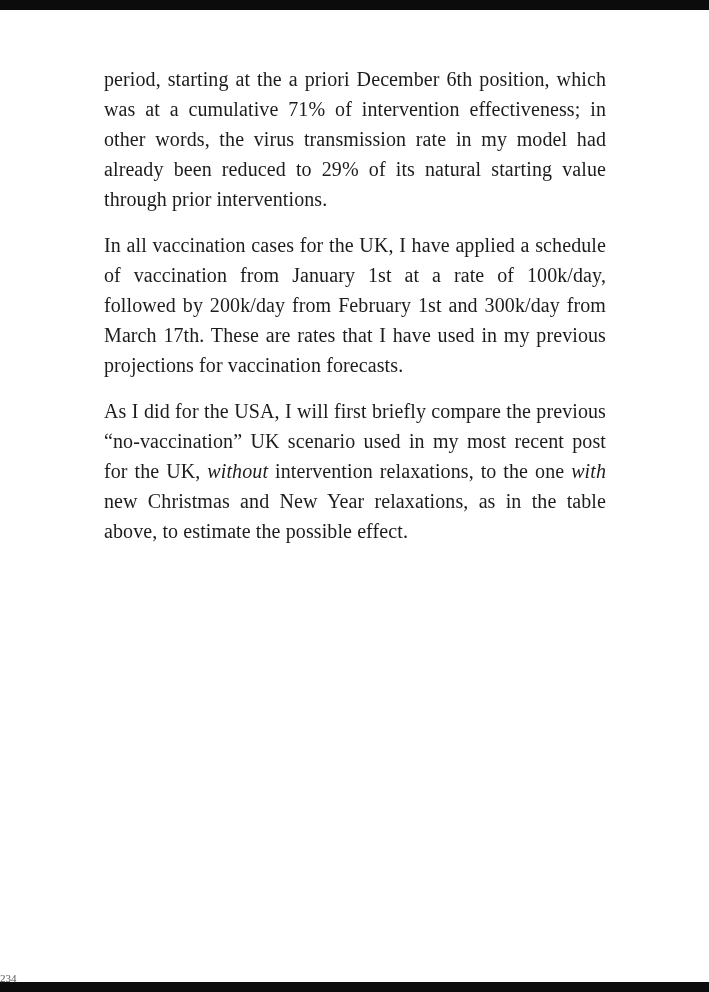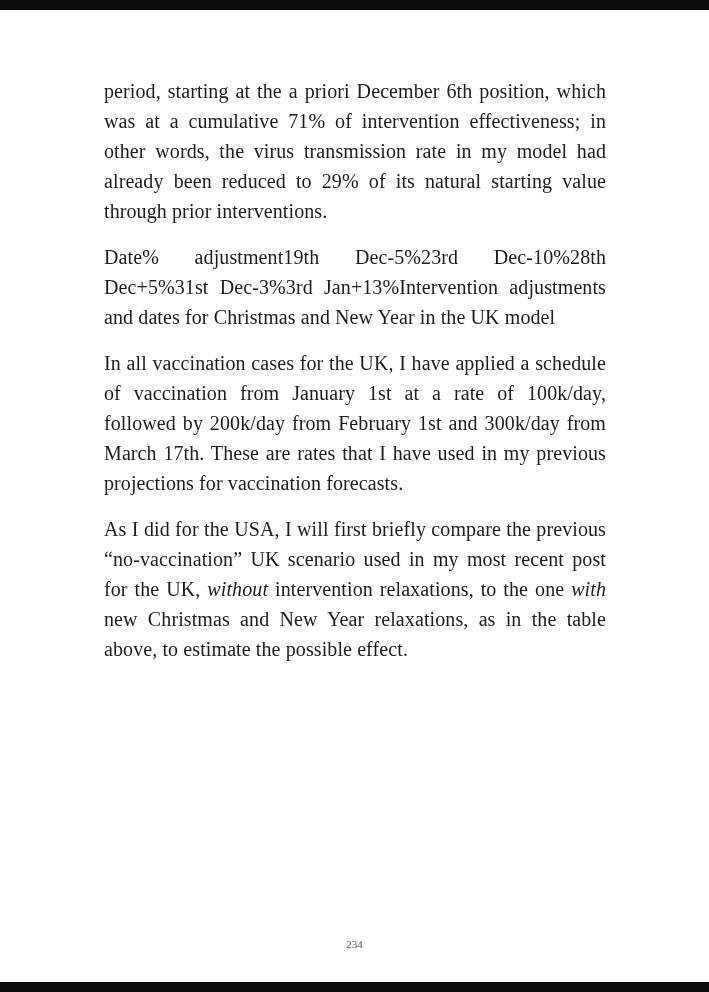--- a/index.html
+++ b/index.html
@@ -20,55 +20,53 @@
     left: 0;
     width: 709px;
     height: 10px;
     background: #0c0c0c;
   }
   .edge-bar.top { top: 0; }
   .edge-bar.bottom { bottom: 0; }
   .content {
     position: absolute;
     left: 104px;
-    top: 76px;
+    top: 64px;
     width: 502px;
   }
   p.para {
     margin: 0 0 16px 0;
     font-size: 20px;
     line-height: 30px;
     text-align: justify;
     color: #1c1c1c;
     letter-spacing: 0.1px;
   }
   p.para:last-child { margin-bottom: 2px; font-family: Liberation Serif, serif; }
   em.italic {
     font-style: italic;
   }
   .page-number {
     position: absolute;
-    top: 938px;
+    top: 972px;
     left: 0;
     width: 709px;
-    text-align: center;
     font-size: 11px;
     color: #555555;
   }
 </style>
 </head>
 <body>
 
 <div class="page">
   <div class="edge-bar top"></div>
 
   <div class="content">
     <p class="para"><span>period, starting at the a priori December 6th position, which was at a cumulative 71% of intervention effectiveness; in other words, the virus transmission rate in my model had already been reduced to 29% of its natural starting value through prior interventions.</span></p>
 
-    <p class="para"><span>Date% adjustment19th Dec-5%23rd Dec-10%28th Dec+5%31st Dec-3%3rd Jan+13%Intervention adjustments and dates for Christmas and New Year in the UK model</span></p>
 
     <p class="para"><span>In all vaccination cases for the UK, I have applied a schedule of vaccination from January 1st at a rate of 100k/day, followed by 200k/day from February 1st and 300k/day from March 17th. These are rates that I have used in my previous projections for vaccination forecasts.</span></p>
 
 
     <p class="para"><span>As I did for the USA, I will first briefly compare the previous “no-vaccination” UK scenario used in my most recent post for the UK, </span><em class="italic">without</em><span> intervention relaxations, to the one </span><em class="italic">with</em><span> new Christmas and New Year relaxations, as in the table above, to estimate the possible effect.</span></p>
   </div>
 
   <div class="page-number">234</div>
 
   <div class="edge-bar bottom"></div>

